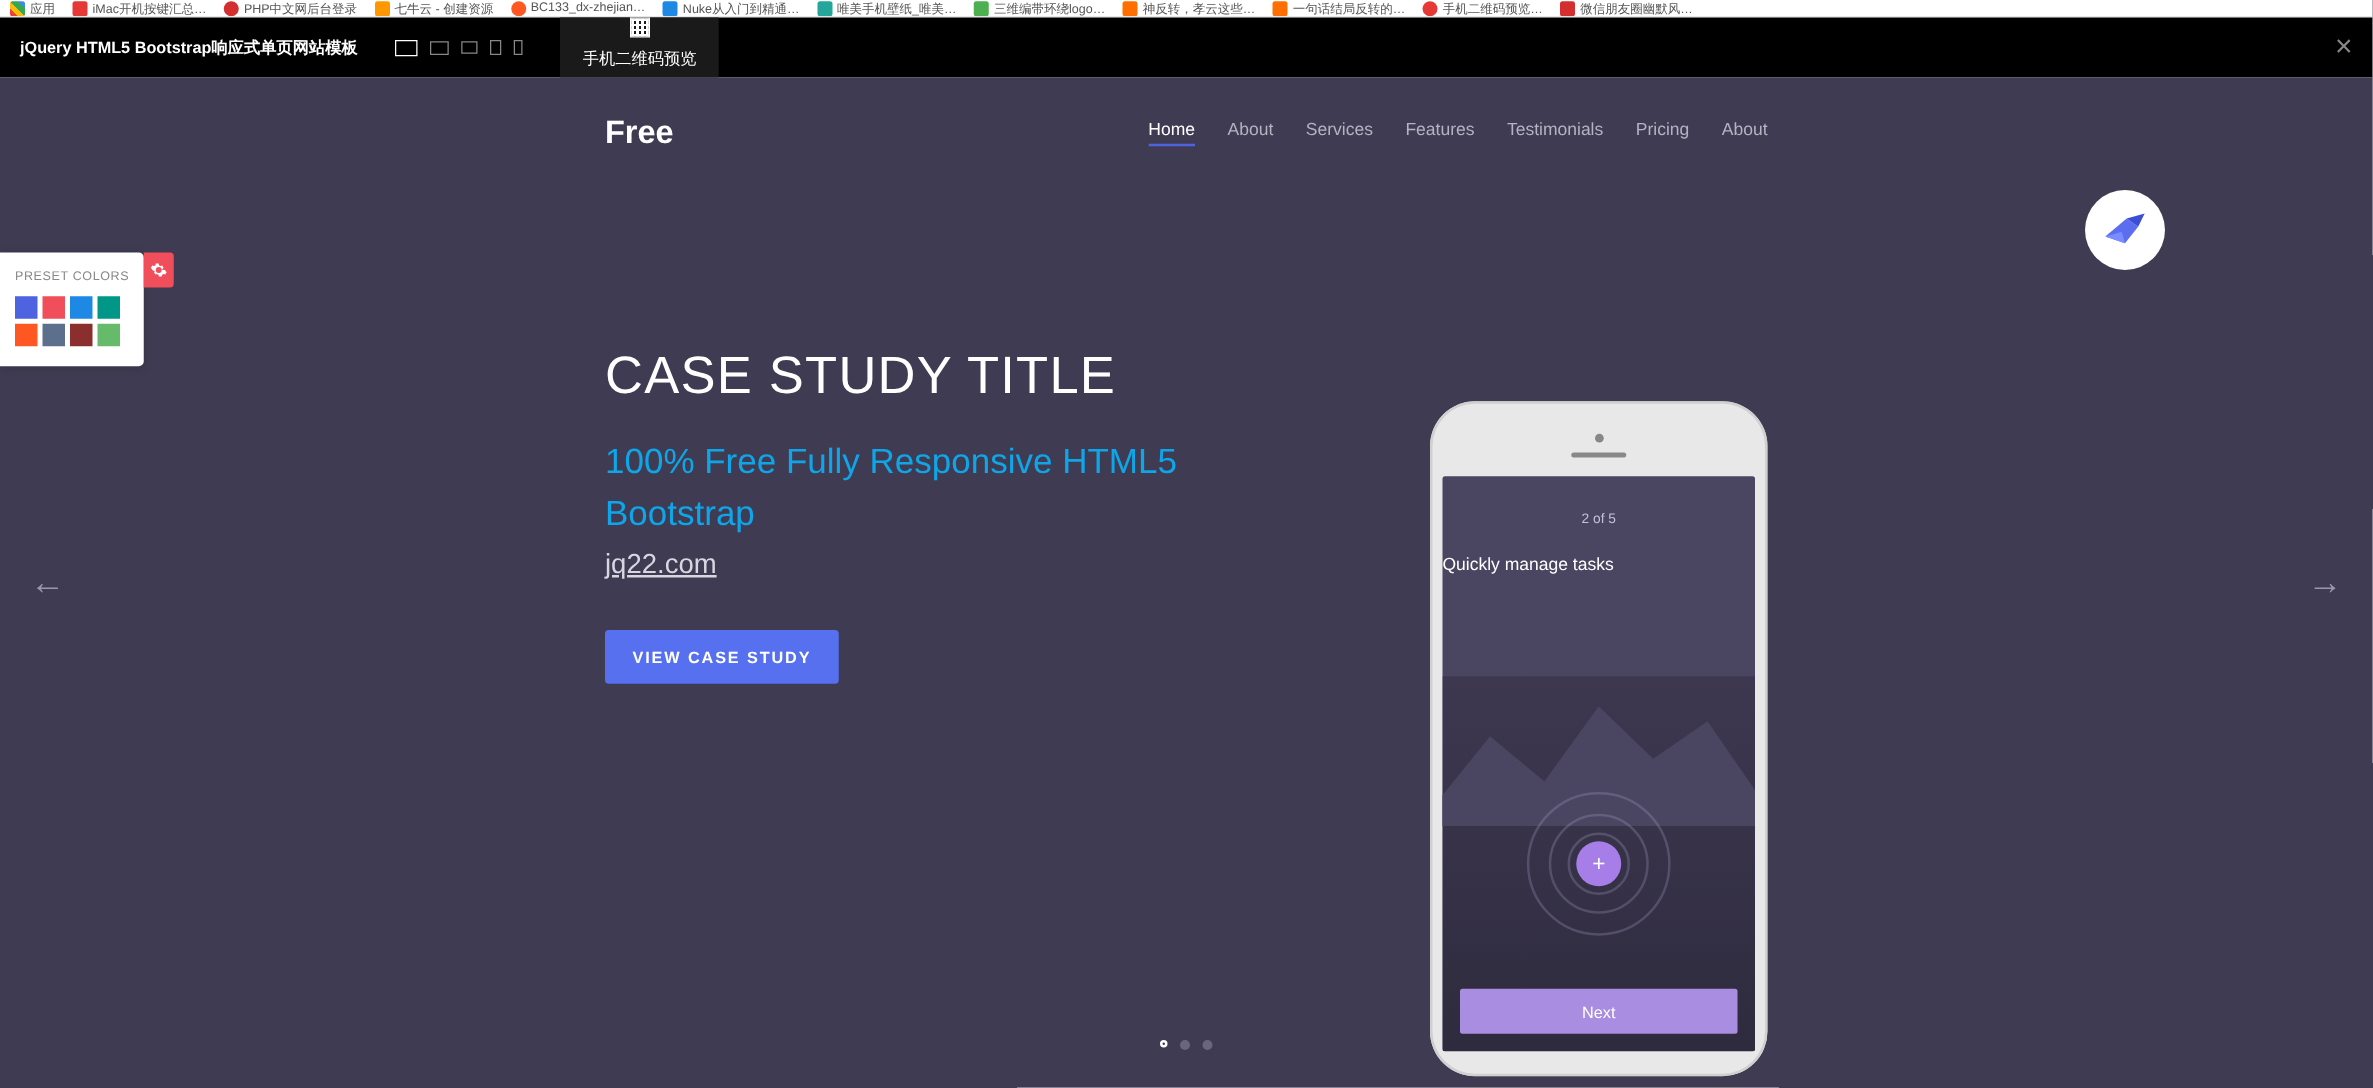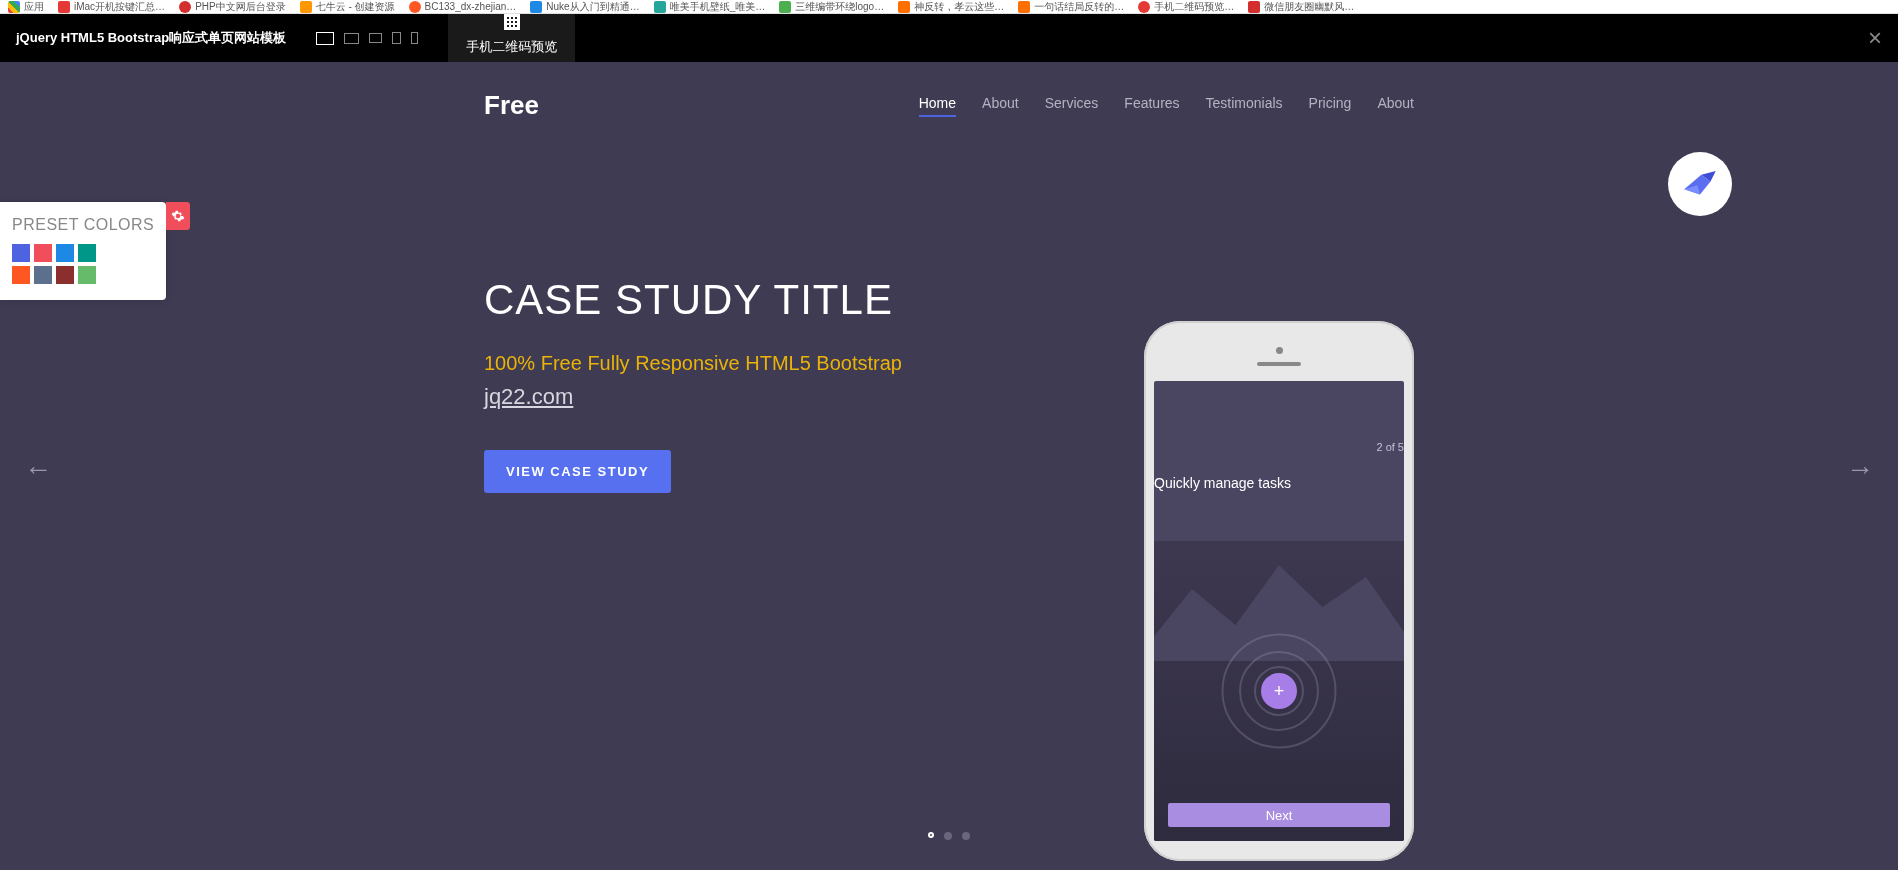--- a/index.html
+++ b/index.html
@@ -39,52 +39,52 @@
 .hero { background:#3f3b52; min-height: 808px; position: relative; overflow:hidden; }
 .hero-header { display:flex; justify-content:space-between; align-items:center; padding: 28px 0 0 0; max-width: 930px; margin: 0 auto; }
 .logo { color:#fff; font-size:26px; font-weight:bold; }
 .main-nav { display:flex; gap:26px; }
 .nav-link { color:#b5b2c2; font-size:14px; text-decoration:none; cursor:pointer; }
 .nav-link.active { color:#fff; border-bottom:2px solid #4d63e0; padding-bottom:4px; }
 
 .hero-content { max-width:930px; margin: 0 auto; padding-top: 155px; position:relative; }
 .hero-text { max-width:500px; }
 .hero-title { color:#fff; font-size:42px; font-weight:400; letter-spacing:1px; margin-bottom:24px; }
-.hero-desc { color:#eab308; font-size:20px; line-height:1.5; margin-bottom:6px; }
+.hero-desc { color:#0ea5e9; font-size:28px; line-height:1.5; margin-bottom:6px; }
 .hero-link { color:#d8d6e0; text-decoration:underline; font-size:22px; }
 .hero-btn { display:inline-block; margin-top:40px; background:#5670f0; color:#fff; padding:14px 22px; font-size:13px; font-weight:bold; letter-spacing:1.5px; border-radius:3px; cursor:pointer; border:none; }
 
 
 .phone { position:absolute; right:0; top:200px; width:270px; height:540px; background:#e8e8e8; border-radius:36px; padding:10px; box-shadow:0 0 0 2px #d0d0d0 inset; }
 .phone-top { height:50px; display:flex; flex-direction:column; align-items:center; justify-content:center; gap:8px; }
 .phone-cam { width:7px; height:7px; background:#888; border-radius:50%; }
 .phone-speaker { width:44px; height:4px; background:#888; border-radius:3px; }
 .phone-screen { background:#4a4560; height:460px; border-radius:2px; position:relative; overflow:hidden; }
-.screen-top { text-align:right; padding-top:28px; color:#c5c0d6; font-size:11px;margin-top:32px; }
+.screen-top { text-align:center; padding-top:28px; color:#c5c0d6; font-size:11px; }
 .screen-title { color:#fff; font-size:14px; margin-top:22px; }
 .mountain { position:absolute; bottom:0; left:0; right:0; height:300px; background:linear-gradient(180deg,#3d3850 0%,#2f2b3e 100%); }
 .mountain::before { content:''; position:absolute; top:0; left:-20px; right:-20px; height:120px; background:#4a4560; clip-path:polygon(0 100%, 20% 40%, 35% 70%, 50% 20%, 65% 55%, 80% 30%, 100% 100%); }
 .pulse-ring { position:absolute; top:50%; left:50%; transform:translate(-50%,-50%); }
 .ring { position:absolute; border:2px solid rgba(180,170,210,0.25); border-radius:50%; top:50%; left:50%; transform:translate(-50%,-50%); }
 .r1{width:50px;height:50px;} .r2{width:80px;height:80px;} .r3{width:115px;height:115px;}
 .plus-btn { width:36px; height:36px; background:#a77ee8; border-radius:50%; display:flex; align-items:center; justify-content:center; color:#fff; font-size:18px; position:absolute; top:50%; left:50%; transform:translate(-50%,-50%); }
-.next-btn { position:absolute; bottom:14px; left:14px; right:14px; height:24px; background:#a88de0; color:#fff; display:flex; align-items:center; justify-content:center; font-size:13px; border-radius:2px; }
+.next-btn { position:absolute; bottom:14px; left:14px; right:14px; height:36px; background:#a88de0; color:#fff; display:flex; align-items:center; justify-content:center; font-size:13px; border-radius:2px; }
 
 
 .arrow { position:absolute; top:50%; transform:translateY(-50%); color:#9a96ab; font-size:28px; cursor:pointer; user-select:none; }
 .arrow-left { left:24px; } .arrow-right { right:24px; }
 
 
 .dots { position:absolute; bottom:30px; left:50%; transform:translateX(-50%); display:flex; gap:10px; }
 .dot { width:8px; height:8px; border-radius:50%; background:#6b6680; cursor:pointer; }
 .dot.active { background:transparent; border:2px solid #fff; width:6px; height:6px; }
 
 
 .preset-panel { position:absolute; top:140px; left:0; background:#fff; padding:14px 12px 12px 12px; border-radius:0 4px 4px 0; box-shadow:0 1px 8px rgba(0,0,0,0.15); }
-.preset-title { font-size:16px; color:#888; letter-spacing:0.5px; margin-bottom:10px; }
+.preset-title { font-size:10px; color:#888; letter-spacing:0.5px; margin-bottom:10px; }
 .gear-btn { position:absolute; top:0; right:-24px; width:24px; height:28px; background:#f04e5a; display:flex; align-items:center; justify-content:center; border-radius:0 3px 3px 0; cursor:pointer; }
 .gear-btn svg { fill:#fff; }
 .swatch-row { display:flex; gap:4px; margin-bottom:4px; }
 .swatch { width:18px; height:18px; cursor:pointer; }
 
 
 .bird-badge { position:absolute; top:90px; right:166px; width:64px; height:64px; background:#fff; border-radius:50%; display:flex; align-items:center; justify-content:center; cursor:pointer; }
 .bird-badge svg { width:42px; height:42px; }
 </style>
 </head>

